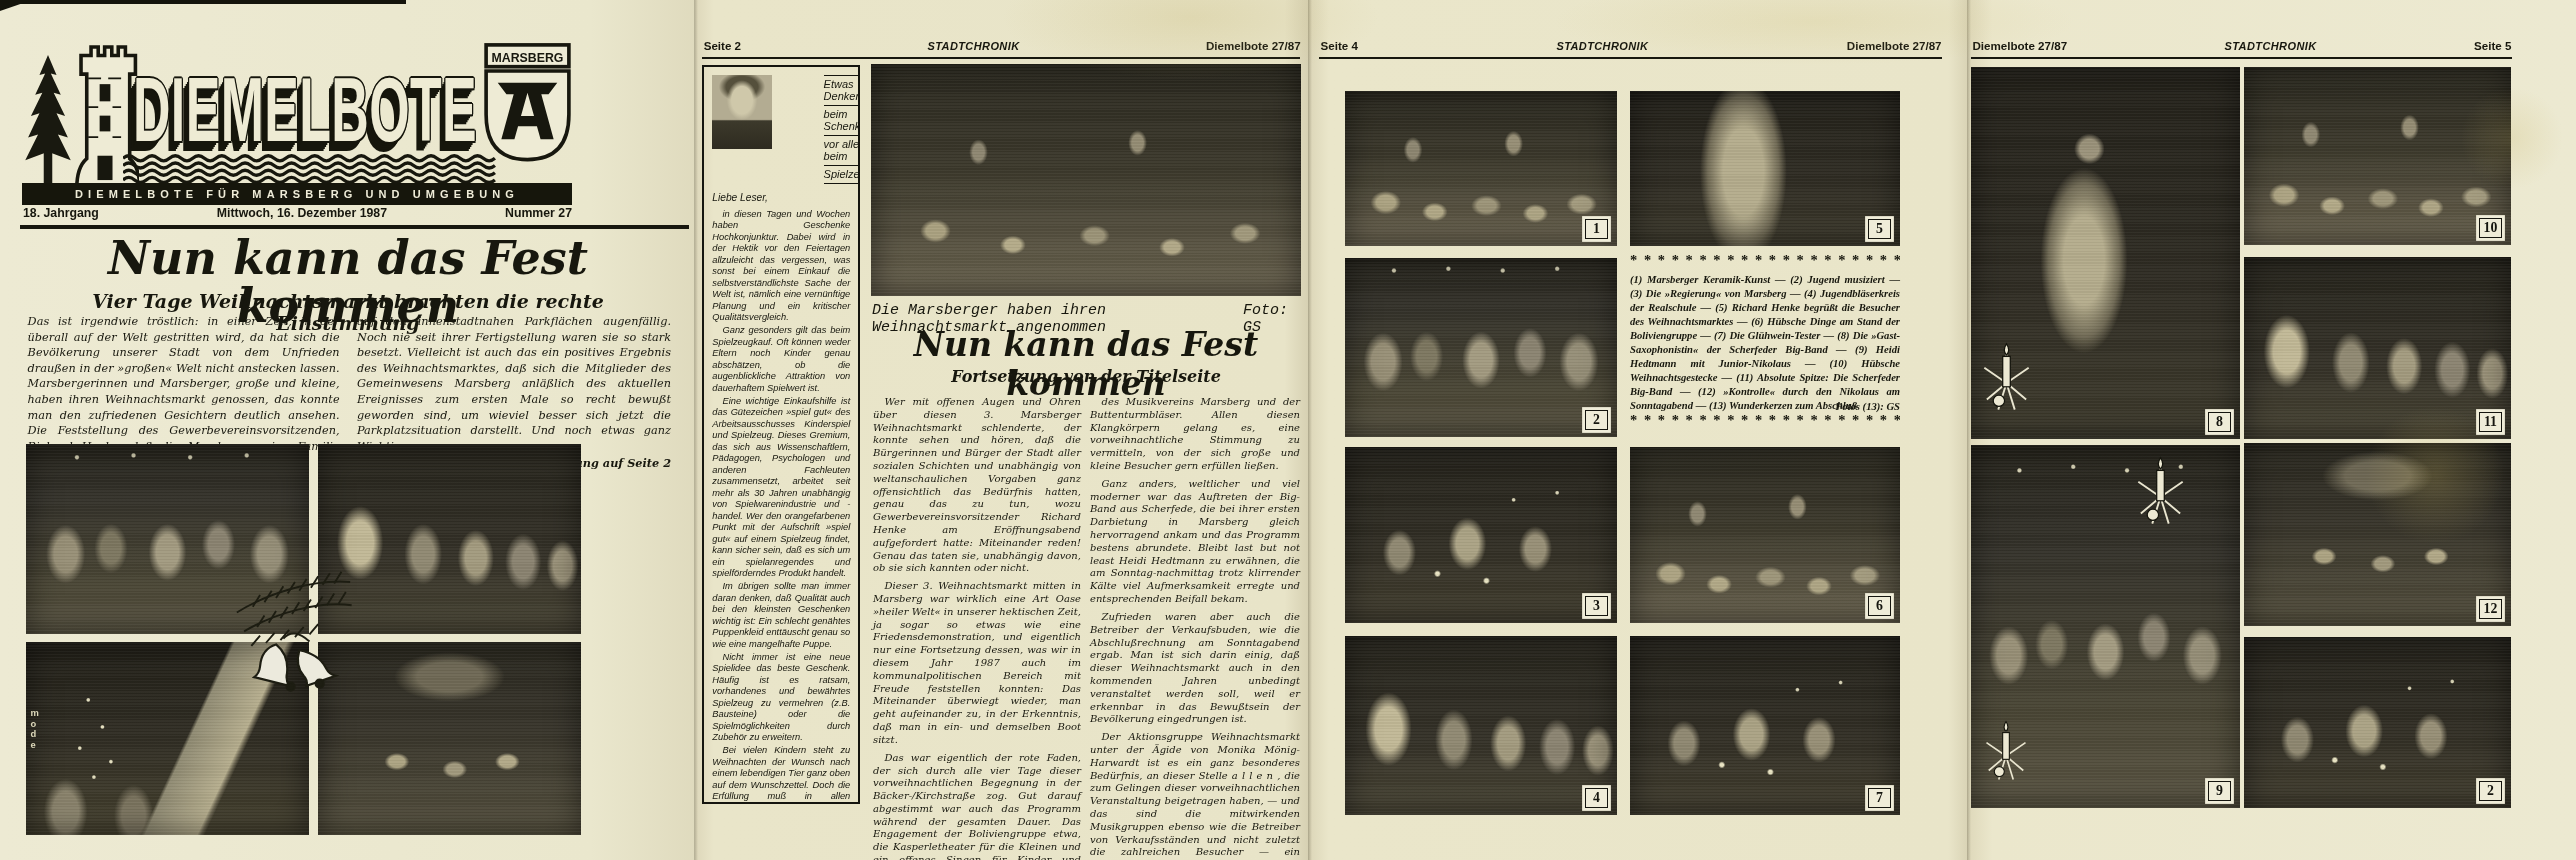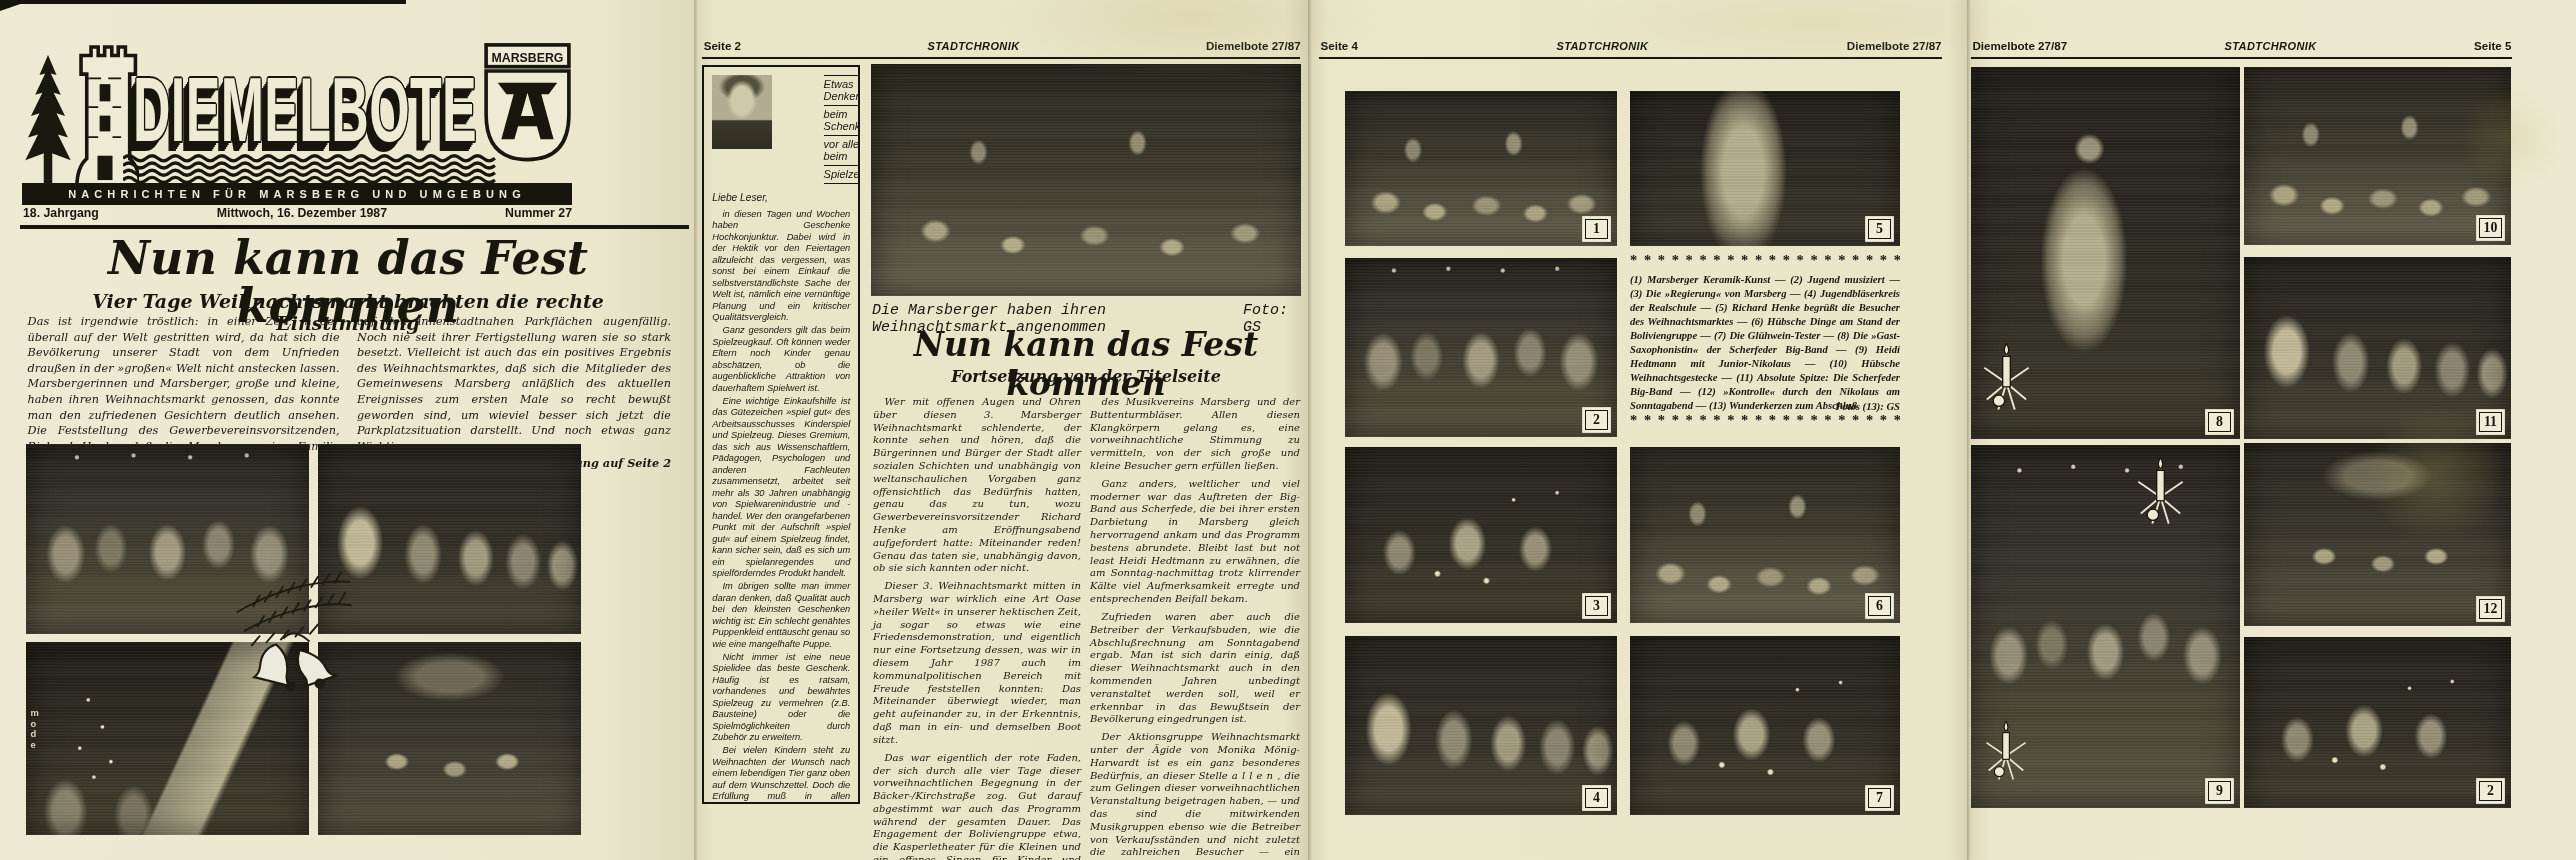--- a/index.html
+++ b/index.html
@@ -180,21 +180,21 @@
     </svg>
 
     <svg class="abs" style="left:483px;top:42px;" width="89" height="122" viewBox="0 0 122 168">
       <rect x="4" y="4" width="114" height="30" fill="#eeebd5" stroke="#17170e" stroke-width="5"></rect>
       <text x="61" y="27" text-anchor="middle" font-size="17" font-weight="bold" font-family="Liberation Sans, sans-serif" fill="#17170e">MARSBERG</text>
       <path d="M4 40 h114 v60 q0 62 -57 62 q-57 0 -57 -62 z" fill="#eeebd5" stroke="#17170e" stroke-width="5"></path>
       <path fill-rule="evenodd" fill="#17170e" d="M20 56 h82 l-12 16 h-10 l17 62 h-18 l-5 -18 h-26 l-5 18 h-18 l17 -62 h-10 z M52 102 h18 l-9 -32 z"></path>
     </svg>
 
     <div id="tagline-bar">
-      <span>NACHRICHTEN FÜR MARSBERG UND UMGEBUNG</span>
+      <span>DIEMELBOTE FÜR MARSBERG UND UMGEBUNG</span>
     </div>
 
     <div id="dateline">
       <span>18. Jahrgang</span>
       <span>Mittwoch, 16. Dezember 1987</span>
       <span>Nummer 27</span>
     </div>
     <div class="rule" style="left:20.3px;top:225px;width:669px;height:3.6px;"></div>
 
     <div class="head1">Nun kann das Fest kommen</div>

